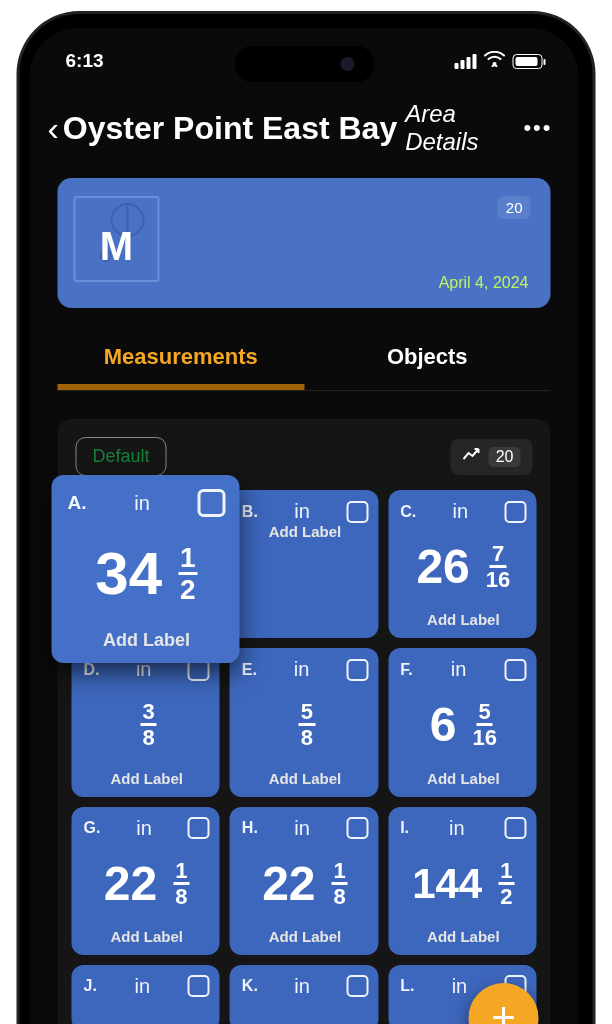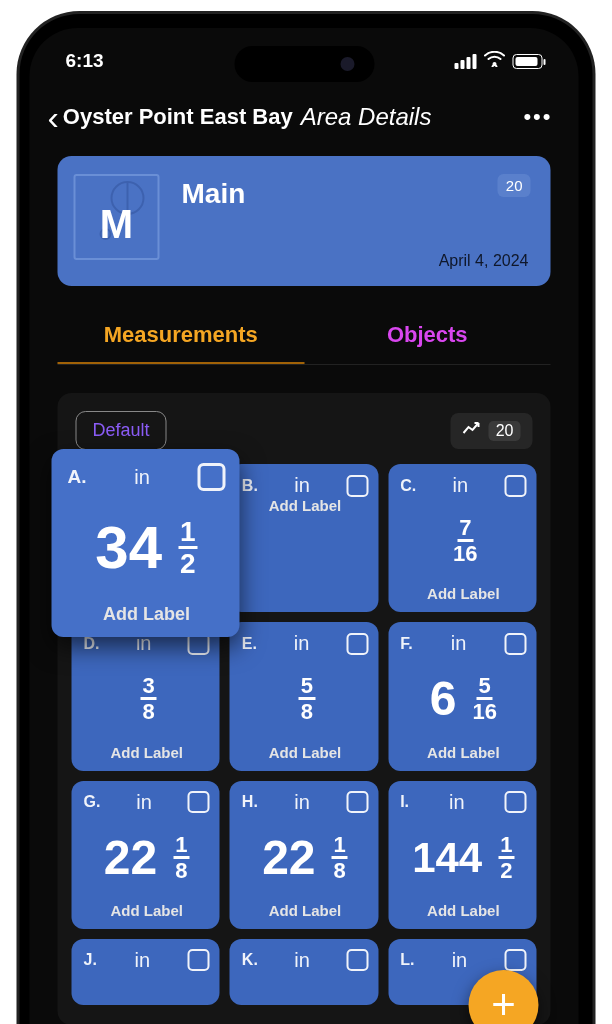--- a/index.html
+++ b/index.html
@@ -85,21 +85,21 @@
     align-items: center;
     padding: 16px 20px 14px 10px;
     color: #fff;
   }
   .back-chevron {
     font-size: 34px;
     font-weight: 300;
     line-height: 1;
     padding: 0 4px 0 8px;
   }
-  .nav-title { font-size: 22px; font-weight: 600; flex:0 0 auto; }
+  .nav-title { font-size: 32px; font-weight: 600; flex:0 0 auto; }
   .nav-sub { font-size: 24px; font-weight: 400; margin-left: 8px; flex: 1; font-style: italic; }
   .more-dots { font-size: 22px; letter-spacing: 2px; padding-right: 6px;}
   
   .area-card {
     margin: 8px 28px 0 28px;
     background: #4a72c4;
     border-radius: 14px;
     padding: 18px 20px 16px 16px;
     display: flex;
     align-items: flex-start;
@@ -122,62 +122,62 @@
   .area-thumb-letter {
     font-size: 40px;
     font-weight: 800;
     color: #fff;
     position: relative;
     z-index: 2;
     margin-top: 14px;
   }
   .area-info { flex:1; }
   .area-name { font-size: 28px; font-weight: 700; color:#fff; margin-top:4px;}
-  .area-date { font-size: 16px; color:#0f172a; position:absolute; right:22px; bottom:16px;}
+  .area-date { font-size: 16px; color:#bef264; position:absolute; right:22px; bottom:16px;}
   .area-count {
     position:absolute; right:20px; top:18px;
     background:#5a80cc; border-radius:6px; padding:3px 8px; font-size:15px; color:#fff;
   }
   
   .tabs {
     display: flex;
     margin: 22px 28px 0 28px;
     border-bottom: 1px solid #222;
   }
   .tab {
     flex: 1;
     text-align: center;
     padding: 14px 0;
     font-size: 22px;
     font-weight: 700;
-    color: #d946ef;
+    color: #ffffff;
   }
   .tab.active {
     color: #f5a623;
-    border-bottom: 2px solid #a16207;
+    border-bottom: 6px solid #a16207;
   }
   
   .panel {
     margin: 28px 28px 0 28px;
     background: #151515;
     border-radius: 14px;
     padding: 18px 14px 0 14px;
     position: relative;
   }
   .panel-header {
     display: flex;
     align-items: center;
     justify-content: space-between;
     padding: 0 4px 14px 4px;
   }
   .default-btn {
     border: 1.5px solid #888;
     border-radius: 10px;
     padding: 8px 16px;
-    color: #8b5cf6;
+    color: #15803d;
     background: transparent;
     font-size: 18px;
   }
   .stats-badge {
     display: flex; align-items: center; gap: 8px;
     background: #262626;
     border-radius: 8px;
     padding: 8px 12px;
     color: #fff;
     font-size: 16px;
@@ -319,23 +319,20 @@
 
     <div class="area-card">
       <div class="area-thumb">
         <svg width="70" height="70">
             <circle cx="30" cy="18" r="16" stroke="#2a4a90" stroke-width="2" fill="none"></circle>
             <line x1="30" y1="2" x2="30" y2="34" stroke="#2a4a90" stroke-width="2"></line>
             <circle cx="8" cy="54" r="5" stroke="#2a4a90" stroke-width="2" fill="none"></circle>
           </svg>
         <span class="area-thumb-letter">M</span>
       </div>
-      <div class="area-info">
-        <div class="area-name">Main</div>
-      </div>
       <div class="area-count">20</div>
       <div class="area-date">April 4, 2024</div>
     </div>
 
     <div class="tabs">
       <div class="tab active">Measurements</div>
       <div class="tab">Objects</div>
     </div>
 
     <div class="panel">
@@ -381,20 +378,21 @@
           <div class="cell-label">Add Label</div>
         </div>
 
         <div class="cell">
           <div class="cell-top">
             <span class="cell-letter">C.</span>
             <span class="cell-unit">in</span>
             <span class="cell-checkbox"></span>
           </div>
           <div class="cell-value">
+            <span class="whole">26</span>
             <span class="frac">
                 <span class="num">7</span>
                 <span class="den">16</span>
               </span>
           </div>
           <div class="cell-label">Add Label</div>
         </div>
 
         <div class="cell">
           <div class="cell-top">

